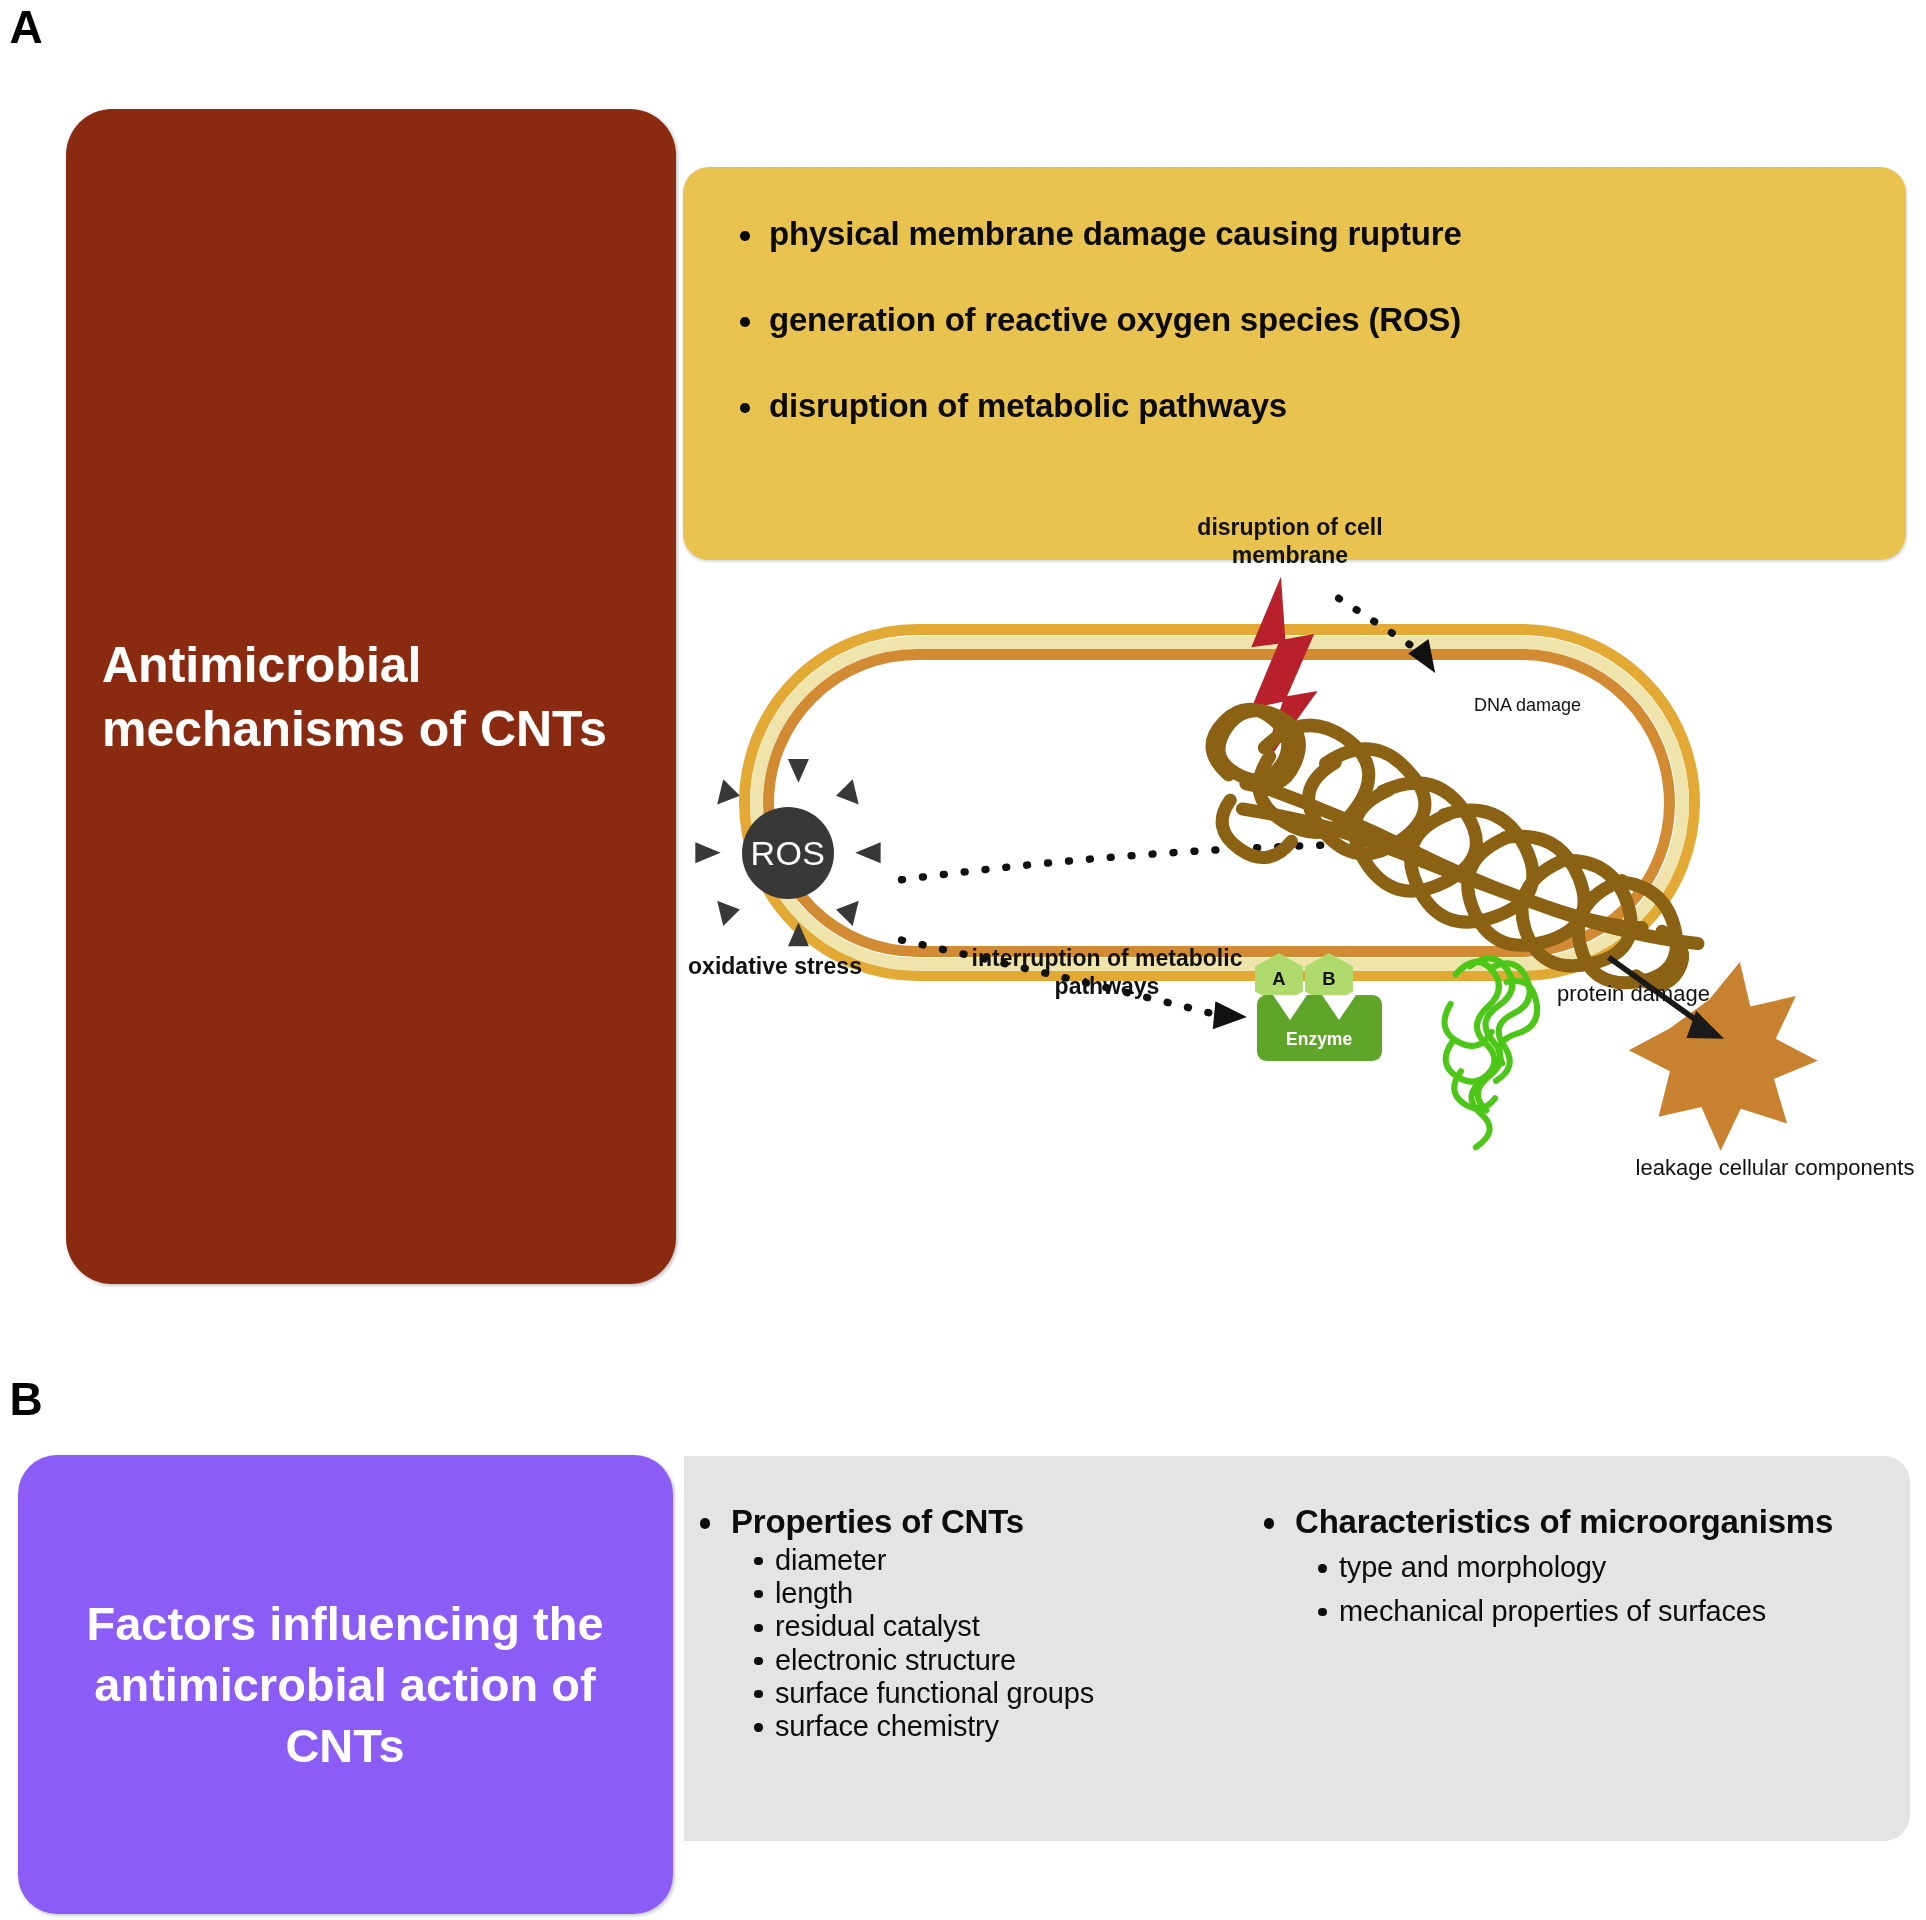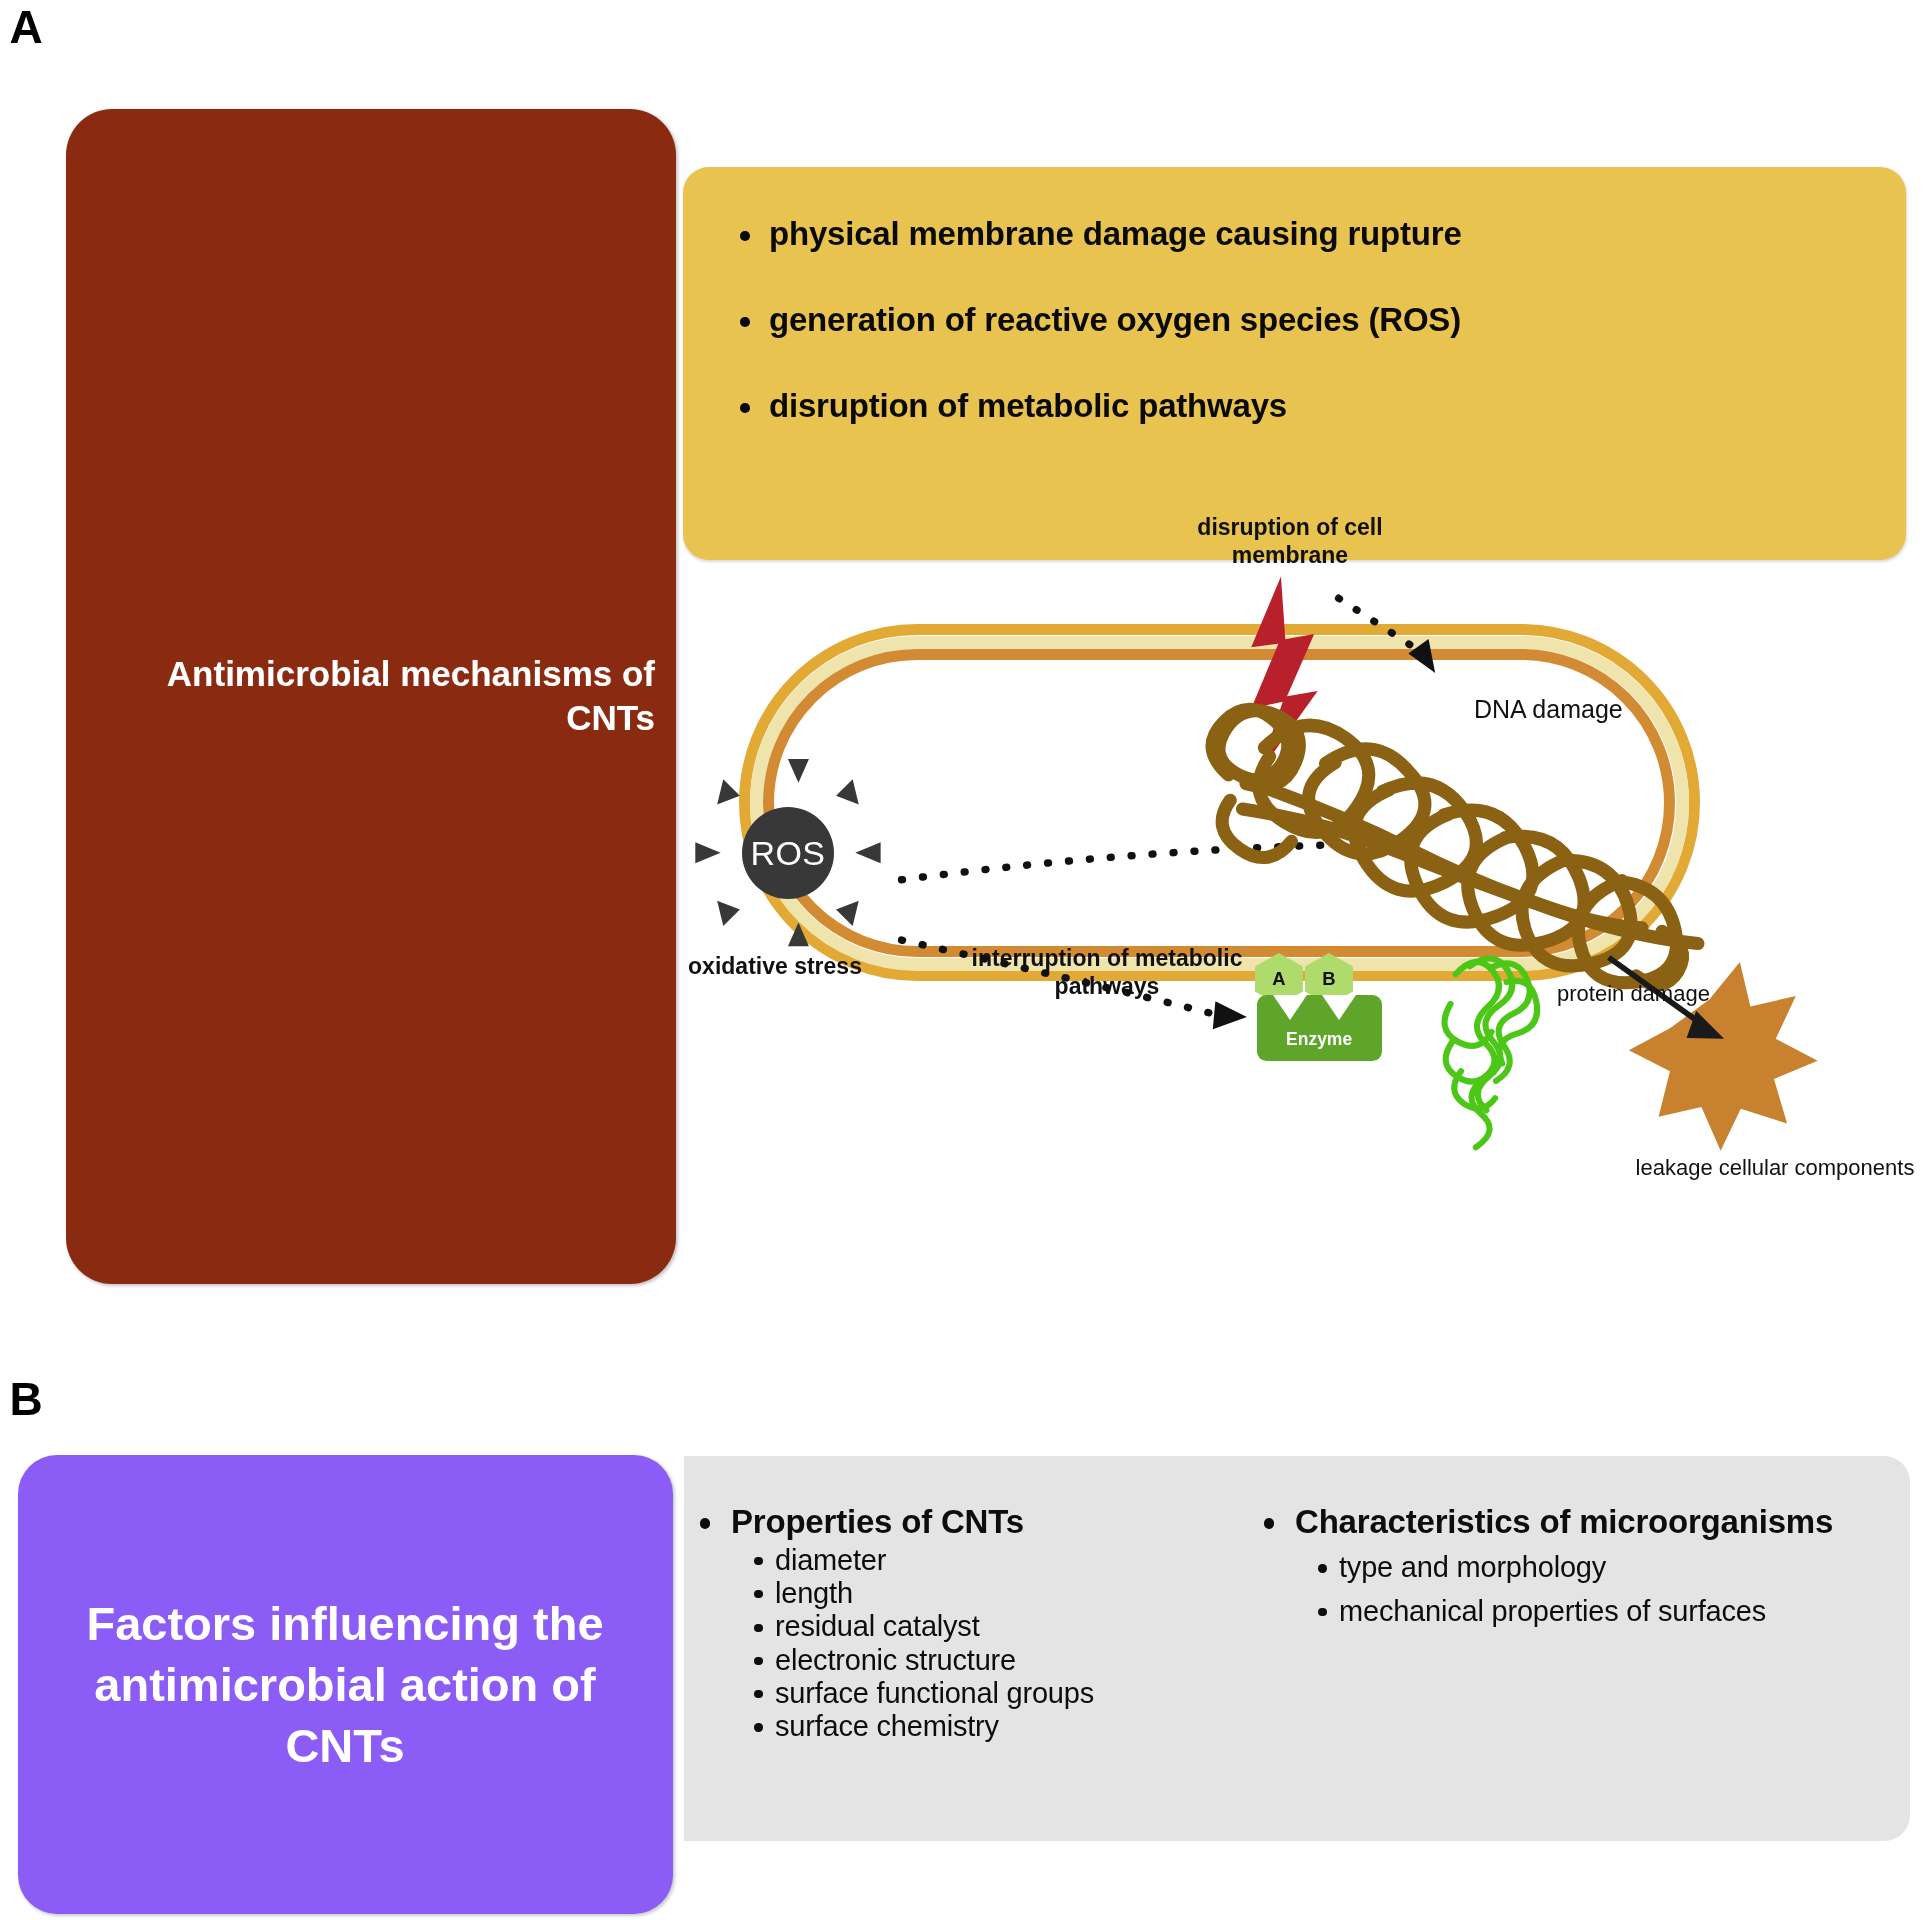--- a/index.html
+++ b/index.html
@@ -18,22 +18,22 @@
   
   #panelA{position:absolute;left:0;top:0;width:1926px;height:1346px;}
 
   #red-box{
     position:absolute;left:66px;top:109px;width:610px;height:1175px;
     background:#8A2B11;border-radius:46px;
     box-shadow:1.3px 1.7px 3.1px rgba(0,0,0,.22);
   }
   #red-box-title{
     position:absolute;left:0;right:0;top:50%;transform:translateY(-50%);
-    text-align:right;color:#ffffff;font-weight:bold;
-    font-size:35px;line-height:1.28;padding:0 21px;box-sizing:border-box;
+    text-align:left;color:#ffffff;font-weight:bold;
+    font-size:50px;line-height:1.28;padding:0 36px;box-sizing:border-box;
     text-shadow:0 0 0.9px rgba(255,255,255,.25);
   }
 
   #yellow-box{
     position:absolute;left:683px;top:167px;width:1223px;height:393px;
     background:#E9C34F;border-radius:26px;
     box-shadow:0.9px 1.3px 2.6px rgba(0,0,0,.15);
   }
   #yellow-list{
     position:absolute;left:52px;top:49px;right:26px;
@@ -85,21 +85,21 @@
   #label-oxidative{
     position:absolute;left:0px;top:450px;width:184px;text-align:center;
     font-size:23px;font-weight:bold;color:#111;line-height:1.2;
   }
   #label-interruption{
     position:absolute;left:271px;top:441px;width:306px;text-align:center;
     font-size:23px;font-weight:bold;color:#111;line-height:1.22;
   }
   #label-dna{
     position:absolute;left:791px;top:192px;width:271px;
-    font-size:25px;font-weight:normal;color:#111;
+    font-size:18px;font-weight:normal;color:#111;
   }
   #label-protein{
     position:absolute;left:874px;top:478px;width:188px;
     font-size:22px;font-weight:normal;color:#111;line-height:1.22;
   }
   #label-leakage{
     position:absolute;left:939px;top:651px;width:306px;text-align:center;
     font-size:22px;font-weight:normal;color:#111;line-height:1.24;
   }
 

